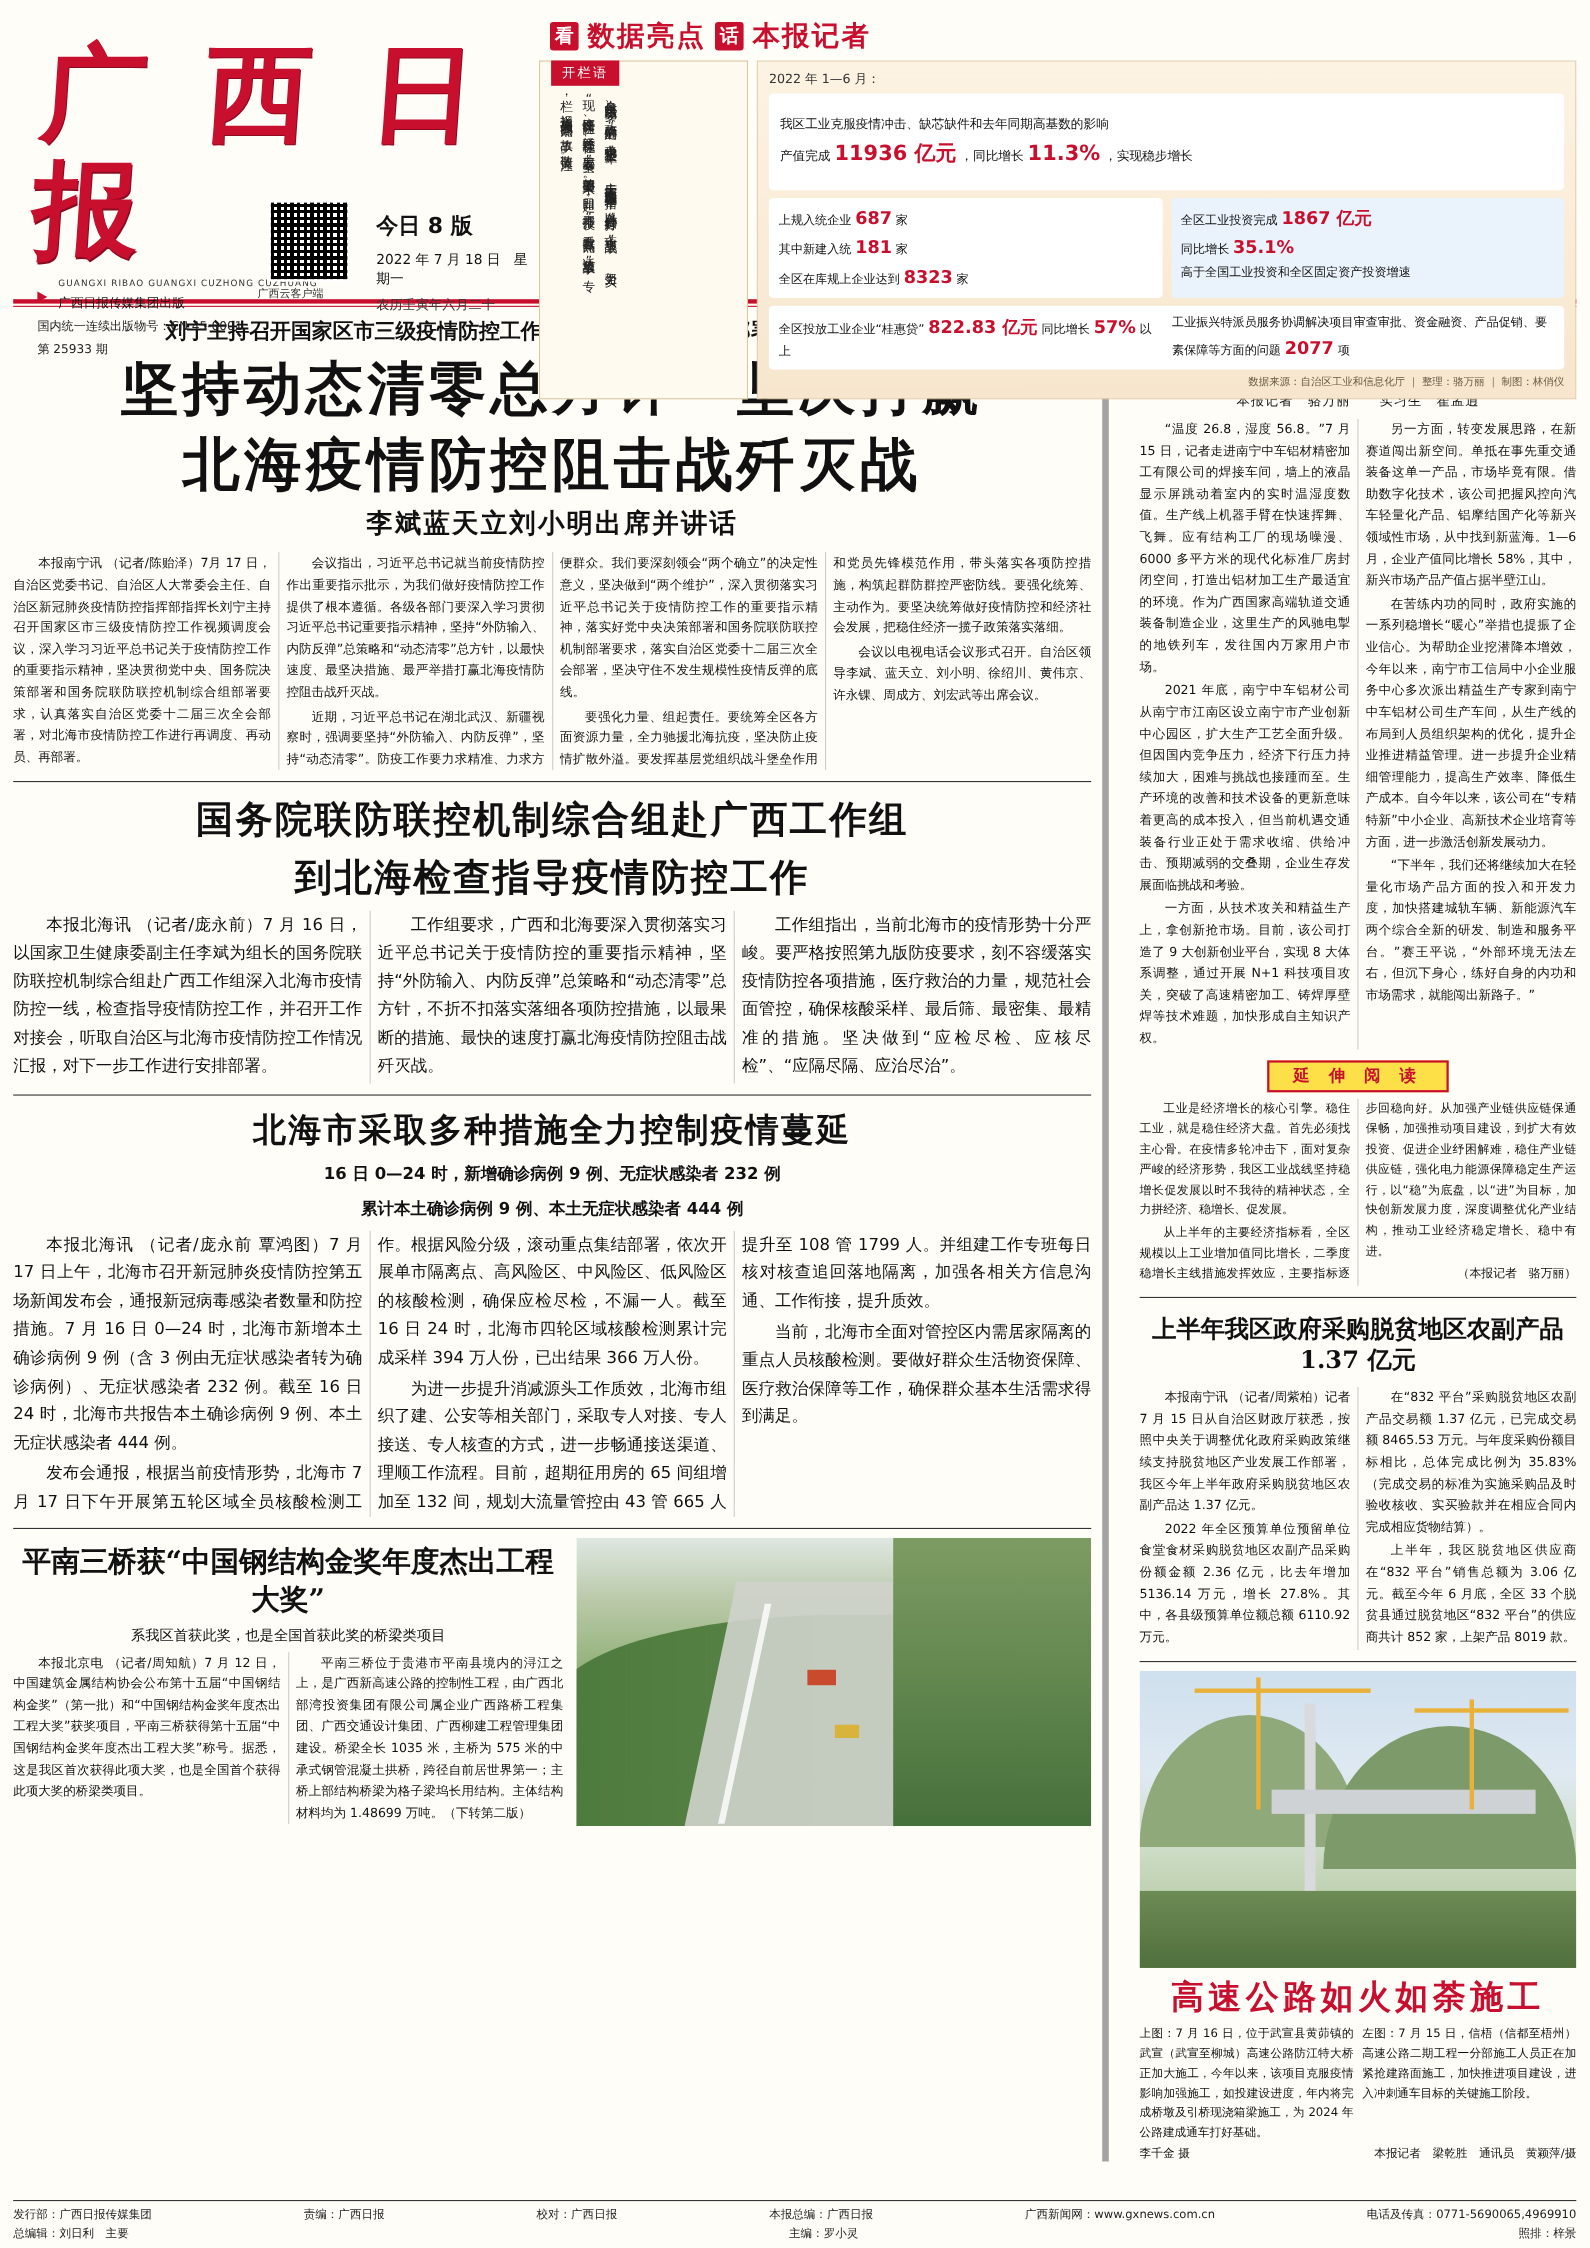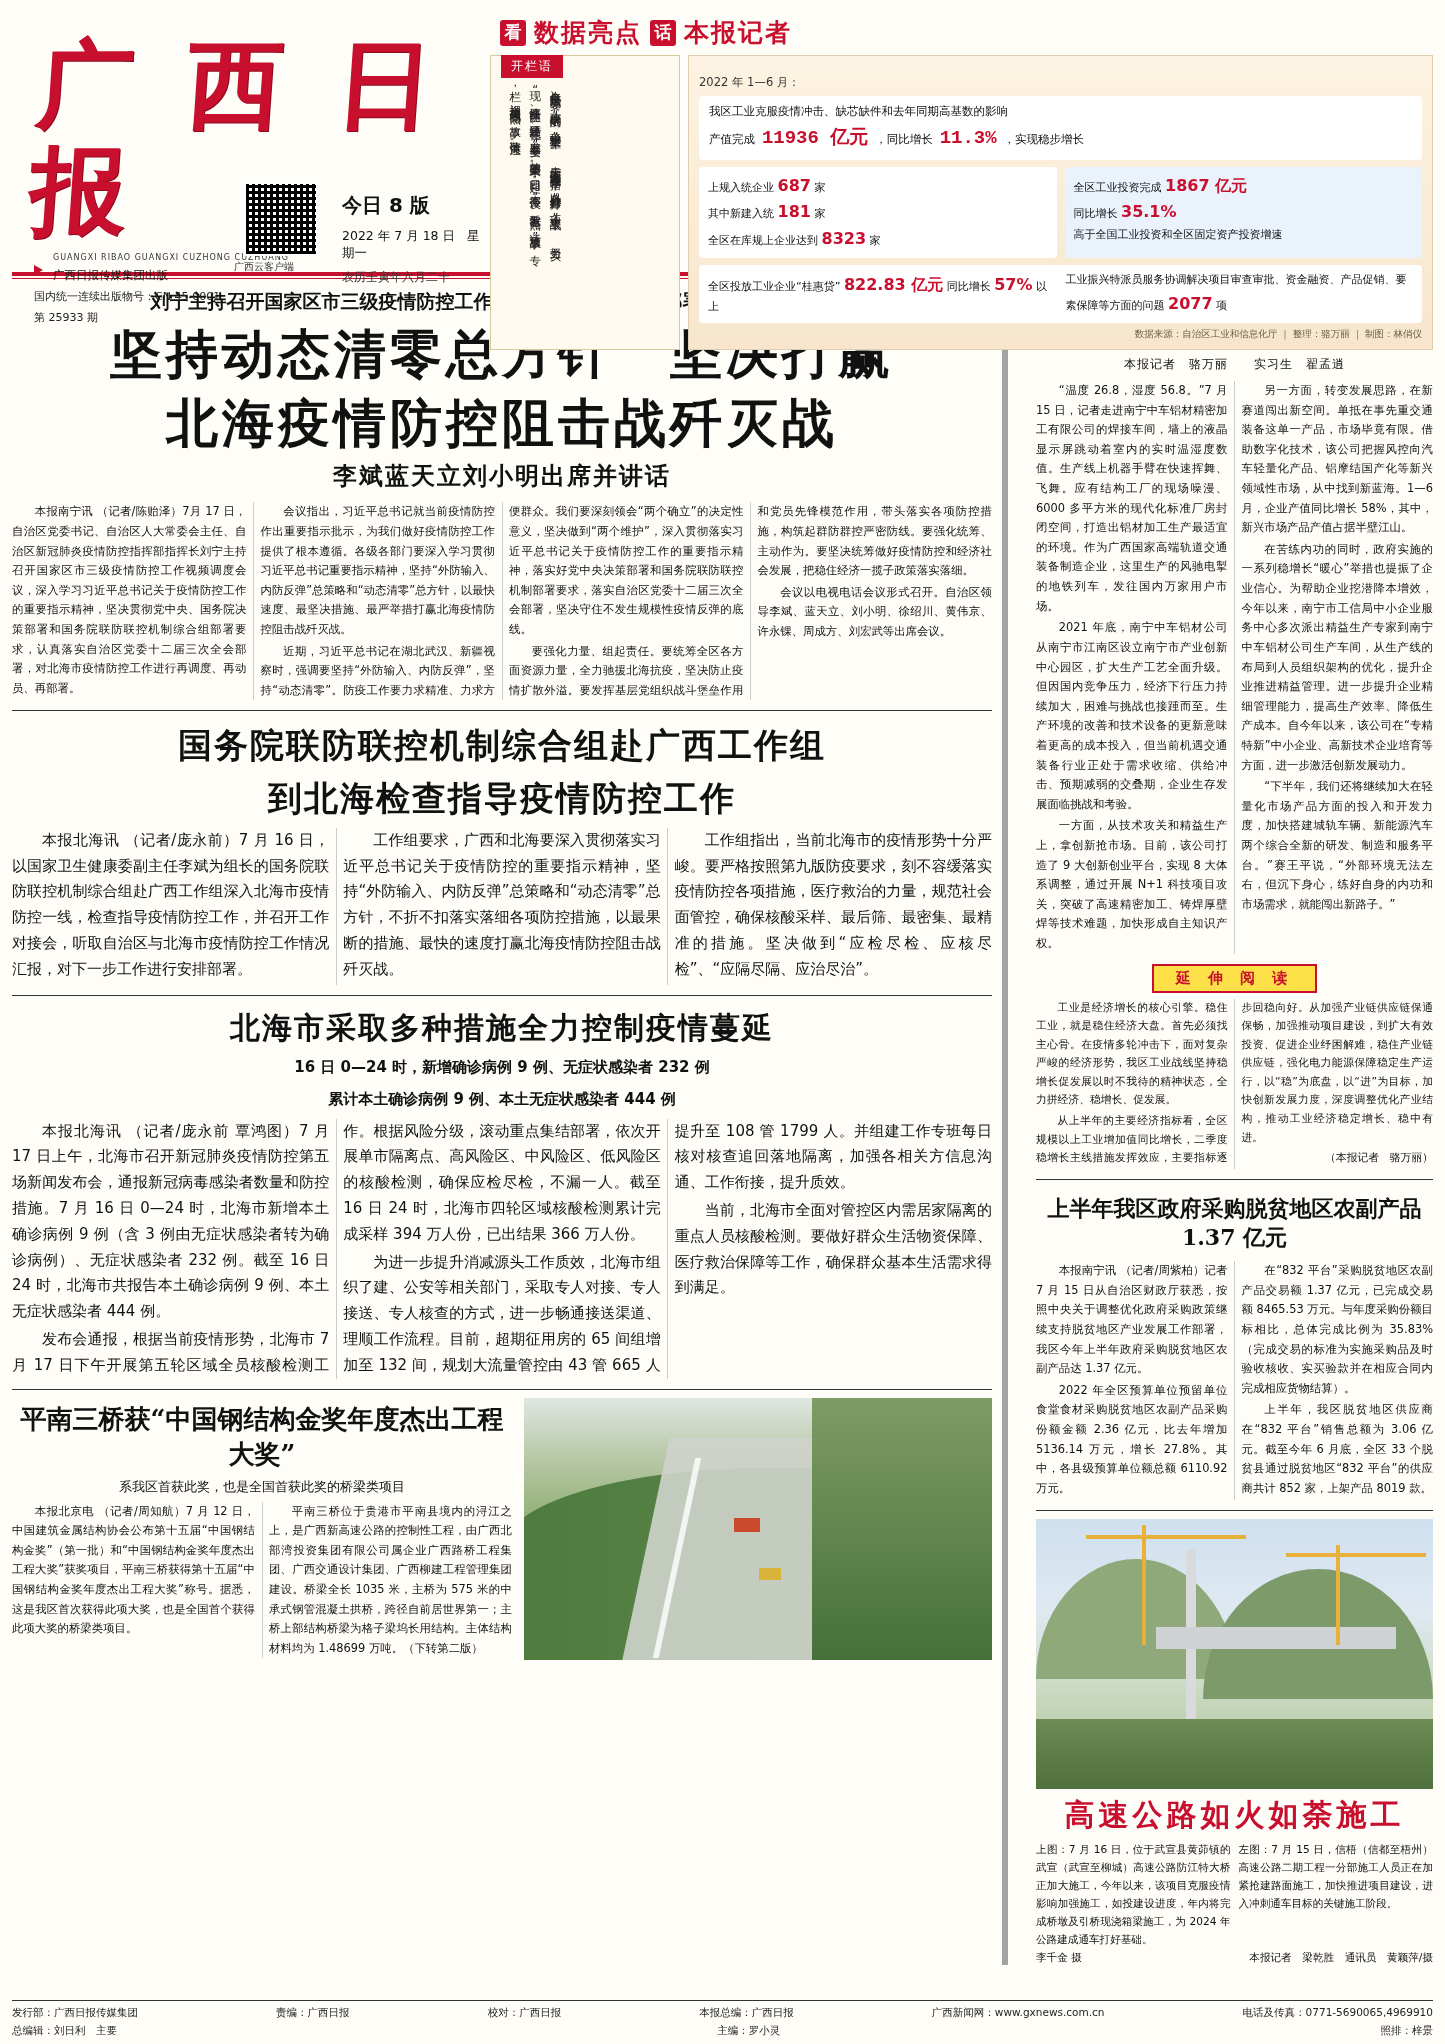--- a/index.html
+++ b/index.html
@@ -49,22 +49,22 @@
   .promo-body { display:flex; gap:8px; }
   .kailanyu {
     width:190px; border:1px solid #d9c9a0; background:#fffaf0; position:relative;
     padding:26px 14px 10px 14px;
   }
   .kl-tag { position:absolute; top:-1px; left:10px; background:#c8102e; color:#fff;
      font-size:12px; padding:3px 10px; letter-spacing:2px;}
   .kl-text { font-size:11.5px; line-height:1.75; color:#222; writing-mode:vertical-rl; height:168px;
      text-orientation:upright; letter-spacing:1px;}
   .stats { flex:1; background:linear-gradient(180deg,#fdf3e2,#f7e6cd); border:1px solid #e0cfae; padding:8px 10px; position:relative;}
-  .stat-head { font-size:11.5px; color:#333; margin-bottom:6px;margin-top:11px;}
-  .stat-main { background:#fff; border-radius:4px; padding:6px 10px; font-size:11.5px; line-height:1.7;font-family:Liberation Mono, monospace;}
+  .stat-head { font-size:11.5px; color:#333; margin-bottom:6px;}
+  .stat-main { background:#fff; border-radius:4px; padding:18px 10px; font-size:11.5px; line-height:1.7;}
   .num-red { color:#c8102e; font-weight:bold; font-size:19px; }
   .num-red.sm { font-size:16px;}
   .stat-row { display:flex; gap:8px; margin-top:7px;}
   .stat-card { flex:1; background:#fff; border-radius:4px; padding:6px 9px; font-size:11px; line-height:1.65;}
   .stat-card.blue { background:#eaf2fb;}
   .stat-wide { margin-top:7px; background:#fff; border-radius:4px; padding:6px 9px; font-size:11px; line-height:1.7; display:flex; gap:10px;}
   .stat-src { font-size:9.5px; color:#6a5b45; text-align:right; margin-top:5px;}
 
   
   .rule-red { height:4px; background:#c8102e; margin:4px 0 0 0; }

